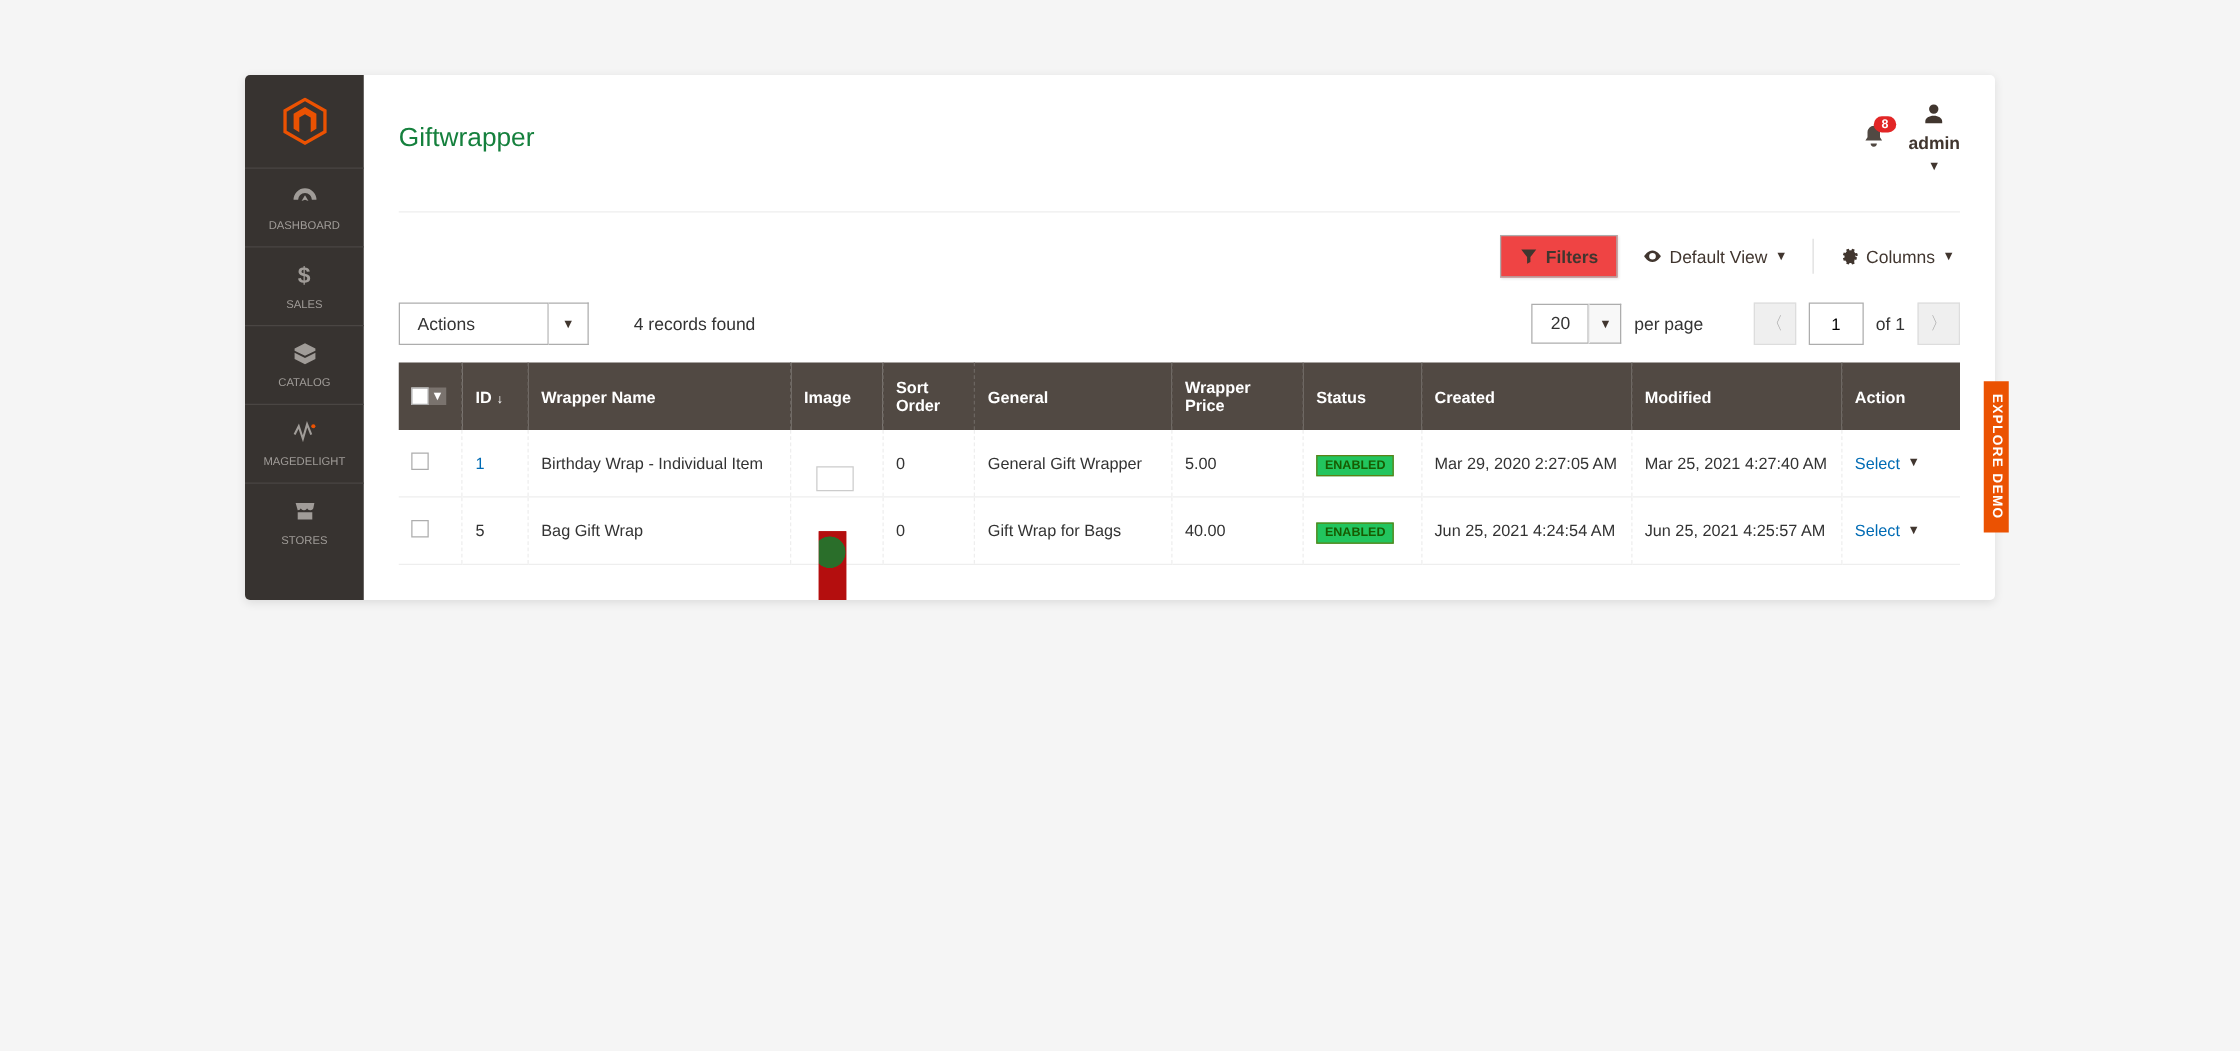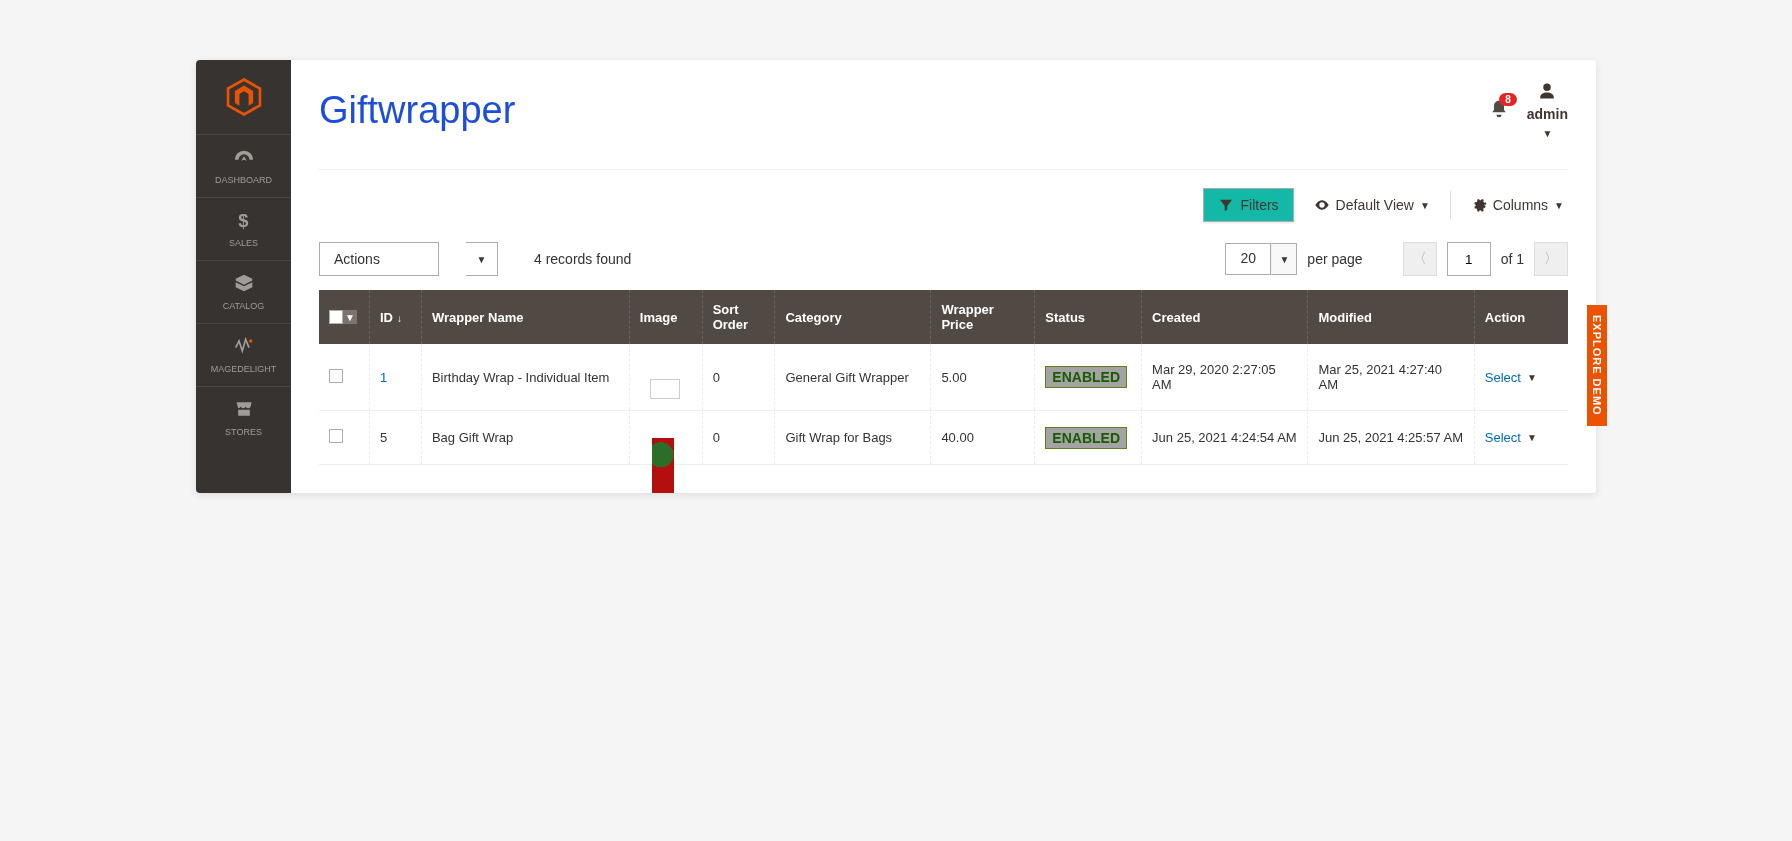--- a/index.html
+++ b/index.html
@@ -5,55 +5,55 @@
 * { box-sizing: border-box; margin: 0; padding: 0; }
 body { font-family: 'Helvetica Neue', Arial, sans-serif; background: #f5f5f5; font-size: 14px; color: #333; }
 .wrap { width: 1400px; margin: 60px auto; position: relative; }
 .card { background: #fff; border-radius: 4px; box-shadow: 0 2px 8px rgba(0,0,0,0.1); display: flex; overflow: hidden; }
 .sidebar { width: 95px; background: #373330; flex-shrink: 0; display: flex; flex-direction: column; align-items: center; padding-top: 18px; }
 .logo { width: 38px; height: 38px; margin-bottom: 18px; display:flex; align-items:center; justify-content:center; }
 .side-item { width: 100%; text-align: center; padding: 12px 0; color: #a09c98; font-size: 9px; text-transform: uppercase; cursor: pointer; border-top: 1px solid #4a4643; }
 .side-item .icon { display: block; margin: 0 auto 6px; height: 22px; color: #a09c98; }
 .main { flex: 1; padding: 0 28px 28px; position: relative; }
 .topbar { display: flex; justify-content: space-between; align-items: center; padding: 22px 0 30px; }
-.title { font-size: 38px; color: #1d4ed8; font-weight: 400; }
+.title { font-size: 21px; color: #15803d; font-weight: 400; }
 .top-right { display: flex; align-items: center; gap: 18px; }
 .notif { position: relative; }
 .notif svg{width:20px;height:20px;fill:#514943;}
 .badge { position: absolute; top: -6px; right: -8px; background: #e22626; color: #fff; font-size: 10px; font-weight: 700; border-radius: 10px; padding: 1px 6px; }
 .user { display: flex; align-items: center; gap: 6px; font-weight: 600; color: #41362f; flex-direction: column; }
 .user svg{width:18px;height:18px;fill:#41362f;}
 .car{font-size:10px;color:#41362f;}
 .hr { height: 1px; background: #eee; margin-bottom: 18px; }
 .addrow { text-align: right; margin-bottom: 28px; }
 .addbox{display:inline-block;border:3px solid #e22626;padding:6px;}
 .btn-primary { background: #eb5202; color: #fff; padding: 12px 20px; border: none; font-size: 15px; font-weight: 600; cursor: pointer; }
 .toolbar { display: flex; justify-content: flex-end; align-items: center; gap: 20px; margin-bottom: 20px; padding-right: 4px;}
 .tool { display: flex; align-items: center; gap: 6px; color: #41362f; cursor: pointer; font-size: 14px; }
-.tool.filters{background:#14b8a6;border:1px solid #adadad;padding:8px 14px;box-shadow:1px 1px 2px rgba(0,0,0,0.1);}
+.tool.filters{background:#ef4444;border:1px solid #adadad;padding:8px 14px;box-shadow:1px 1px 2px rgba(0,0,0,0.1);font-weight:bold;}
 .tool svg{width:16px;height:16px;fill:#41362f;}
 .divider{width:1px;height:28px;background:#ddd;}
 .controls { display: flex; justify-content: space-between; align-items: center; margin-bottom: 14px; }
-.actions-drop{display:flex;gap:27px;}
+.actions-drop{display:flex;}
 .actions-drop .txt{border:1px solid #adadad;padding:8px 14px;width:120px;background:#fff;}
 .actions-drop .arw{border:1px solid #adadad;border-left:none;background:#fff;width:32px;display:flex;align-items:center;justify-content:center;}
 .found{margin-left:36px;color:#333;text-align:center;}
 .pager{display:flex;align-items:center;gap:10px;}
 .pager .box{border:1px solid #adadad;padding:6px 10px;background:#fff;width:46px;text-align:center;}
 .pager .drop{border:1px solid #adadad;border-left:1px solid #eee;background:#f8f8f8;width:26px;height:32px;display:flex;align-items:center;justify-content:center;}
 .pager .pgset{display:flex;}
 .pager .nav{width:34px;height:34px;background:#efefef;border:1px solid #ddd;display:flex;align-items:center;justify-content:center;color:#aaa;}
 .pg-input{border:1px solid #adadad;width:44px;height:34px;text-align:center;}
 table { width: 100%; border-collapse: collapse; }
 thead th { background: #514943; color: #fff; font-weight: 600; text-align: left; padding: 12px 10px; font-size: 13px; border-right:1px dashed #6b6560;}
 thead th:last-child{border-right:none;}
 tbody td { padding: 18px 10px; border-bottom: 1px solid #eee; border-right:1px dashed #eee; font-size: 13px; color: #333; vertical-align: middle;}
 tbody td:last-child{border-right:none;}
 .chk{width:14px;height:14px;border:1px solid #adadad;display:inline-block;background:#fff;}
-.status-enabled{background:#a3a3a3;border:1px solid #5b8116;color:#185b00;font-weight:700;padding:2px 6px;font-size:14px;text-align:center;}
+.status-enabled{background:#22c55e;border:1px solid #5b8116;color:#185b00;font-weight:700;padding:2px 6px;font-size:10px;text-align:center;}
 .link{color:#006bb4;cursor:pointer;}
 .selcell{color:#006bb4;cursor:pointer;display:flex;align-items:center;gap:6px;}
 .explore{position:absolute;right:-11px;top:245px;background:#eb5202;color:#fff;writing-mode:vertical-rl;padding:10px 4px;font-size:11px;font-weight:700;letter-spacing:1px;cursor:pointer;}
 .thumb1{background:linear-gradient(180deg,#e8f4fb 50%,#a7d8ef 50%);position:relative;width:48px;height:48px;}
 .thumb1:before{content:"";position:absolute;top:2px;left:10px;width:28px;height:18px;background:#fff;border:1px solid #ccc;}
 .thumb2{background:#b40e0e;width:48px;height:56px;position:relative;overflow:hidden;}
 .thumb2:before{content:"";position:absolute;left:12px;top:0;width:22px;height:56px;background:radial-gradient(circle at 40% 30%,#2a6e2a 30%,#b40e0e 31%),#b40e0e;}
 .sortarr{font-size:10px;margin-left:4px;}
 .hdrchk{display:flex;align-items:center;gap:0;}
 .hdrchk .dd{background:#7a736e;width:14px;height:14px;display:flex;align-items:center;justify-content:center;}
@@ -187,21 +187,21 @@
                 <span class="chk"></span>
                   <span class="dd">
                     <span class="car" style="color:#fff">▼</span>
                   </span>
               </div>
             </th>
             <th style="width:50px"><span>ID</span><span class="sortarr">↓</span></th>
             <th style="width:200px">Wrapper Name</th>
             <th style="width:70px">Image</th>
             <th style="width:70px">Sort Order</th>
-            <th style="width:150px">Category</th>
+            <th style="width:150px">General</th>
             <th style="width:100px">Wrapper Price</th>
             <th style="width:90px">Status</th>
             <th style="width:160px">Created</th>
             <th style="width:160px">Modified</th>
             <th style="width:90px">Action</th>
           </tr>
         </thead>
         <tbody>
           <tr>
             <td><span class="chk"></span></td>

